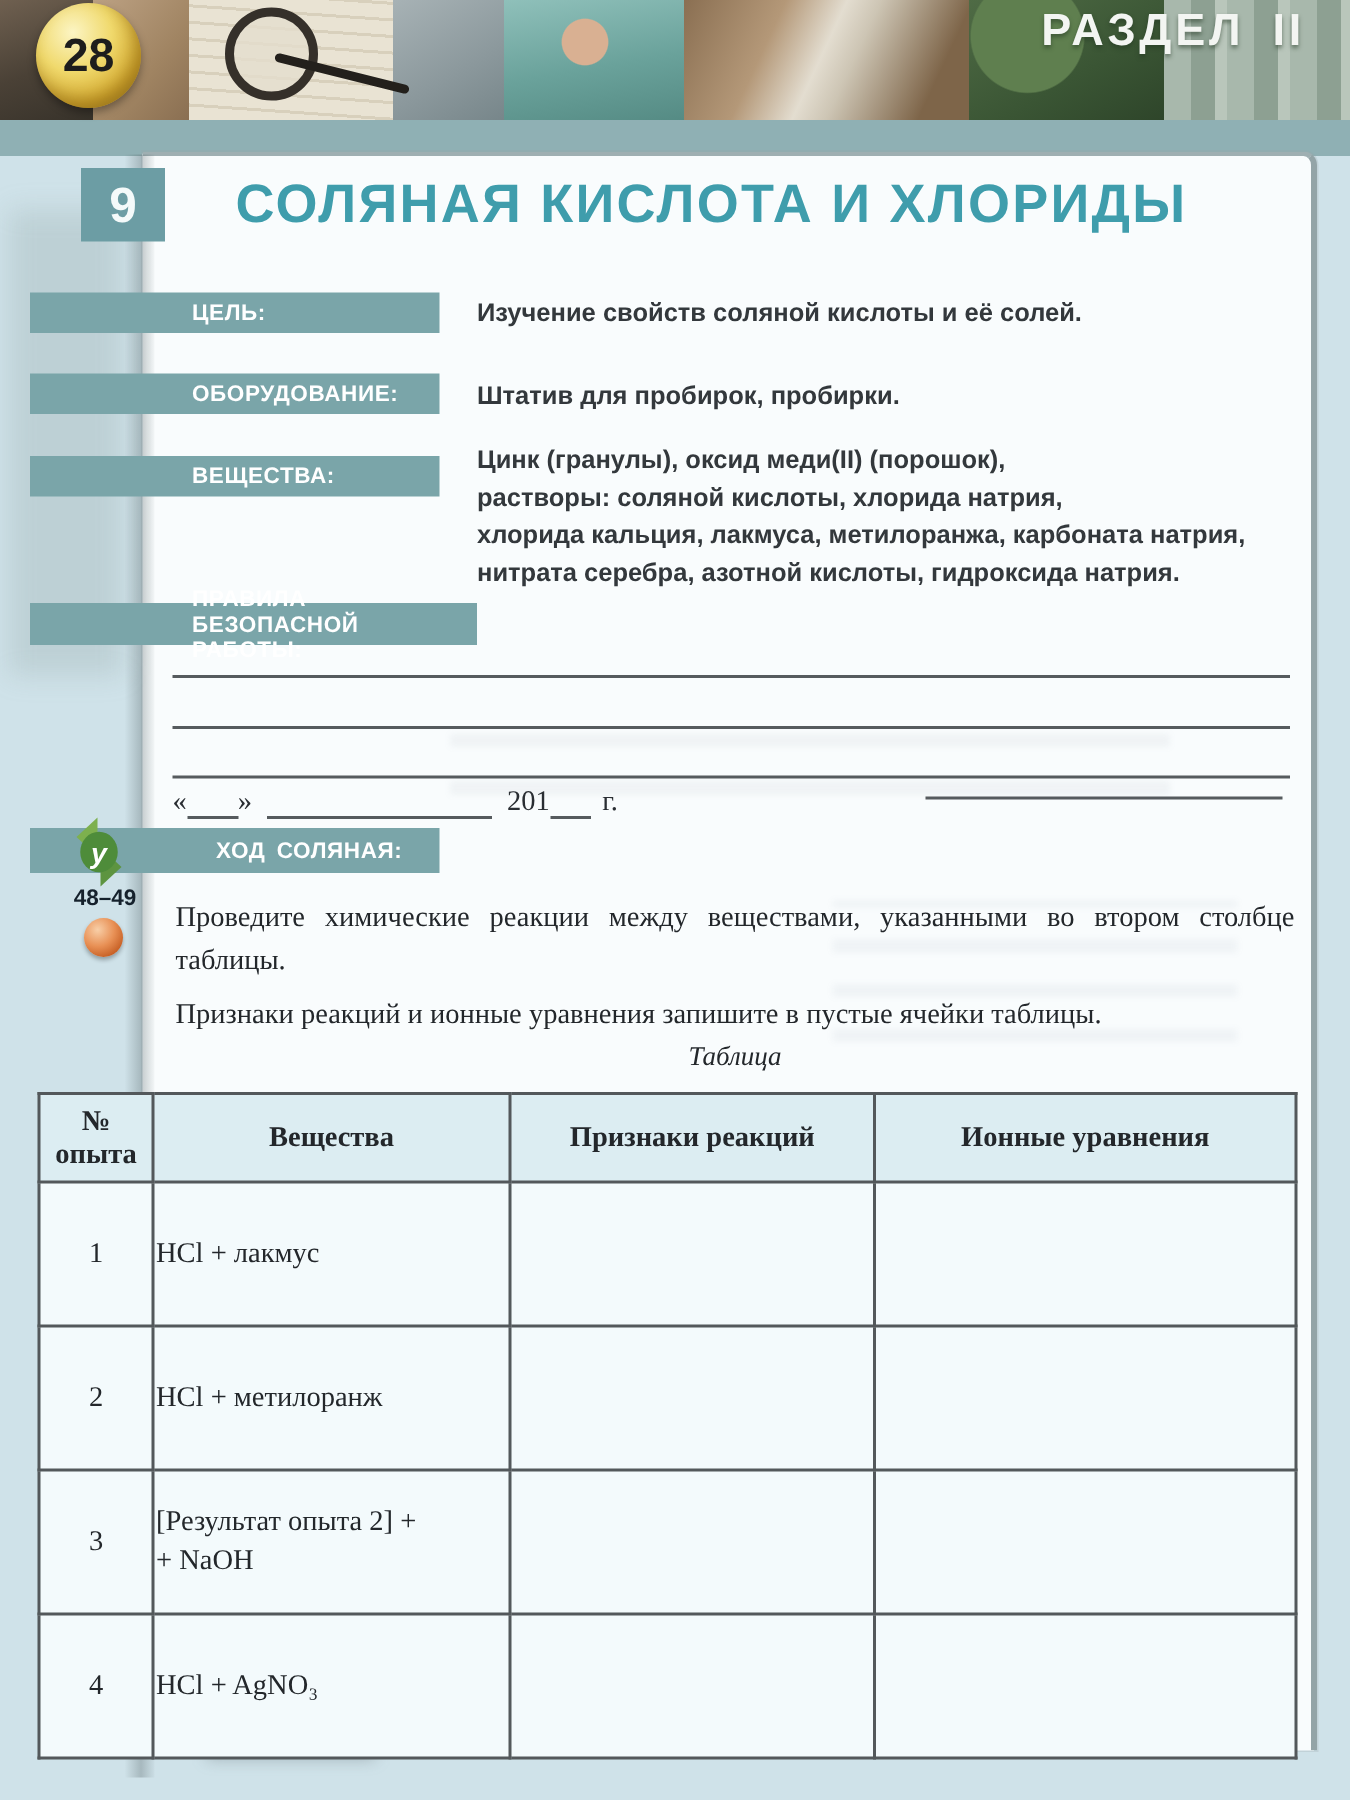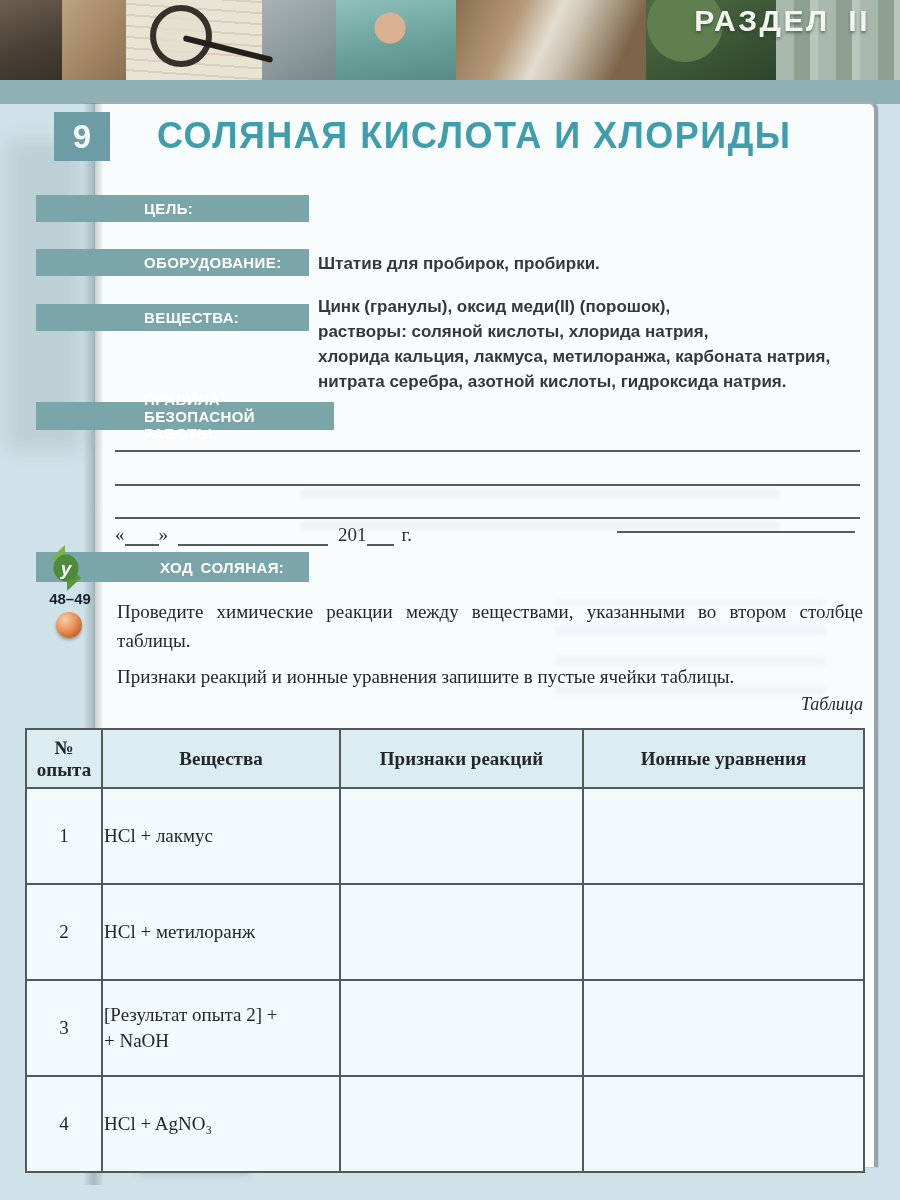--- a/index.html
+++ b/index.html
@@ -45,21 +45,21 @@
 
   
   .lesson-box{position:absolute;left:54px;top:112px;width:56px;height:49px;background:#6c9da4;z-index:4;
               display:flex;align-items:center;justify-content:center;}
   .lesson-box span{color:#f4fafa;font-size:33px;font-weight:700;}
   .page-title{position:absolute;left:145px;top:115px;width:720px;color:#3f9dac;font-size:36px;
               font-weight:700;letter-spacing:1.5px;z-index:4;margin-left:12px;}
 
   
   .bar{position:absolute;left:20px;height:27px;background:#7aa5a9;z-index:4;display:flex;
-       align-items:center;box-sizing:border-box;padding-left:108px;margin-left:16px;}
+       align-items:center;box-sizing:border-box;padding-left:108px;}
   .bar span{color:#fff;font-weight:700;font-size:15px;letter-spacing:.4px;word-spacing:3px;}
   .bar-goal{top:195px;width:273px;}
   .bar-equipment{top:249px;width:273px;}
   .bar-substances{top:304px;width:273px;}
   .bar-safety{top:402px;width:298px;height:28px;}
   .bar-procedure{top:552px;width:273px;height:30px;padding-left:124px;}
 
   .sidetext{position:absolute;left:318px;color:#33383c;font-size:17px;line-height:25px;
             font-weight:600;z-index:4;white-space:pre-line;}
   .t-goal{top:196px;}
@@ -78,21 +78,21 @@
   .nav-icon{position:absolute;left:44px;top:543px;z-index:5;}
   .pages-ref{position:absolute;left:40px;top:590px;width:60px;text-align:center;z-index:5;
              font-size:15px;font-weight:700;color:#15212c;}
   .bullet-ball{position:absolute;left:56px;top:612px;width:26px;height:26px;border-radius:50%;z-index:5;
                background:radial-gradient(circle at 35% 30%,#f8cfa8 0%,#e89055 45%,#c65f24 78%,#93431a 100%);
                box-shadow:0 2px 3px rgba(0,0,0,.3);}
   .para{position:absolute;left:117px;width:746px;z-index:4;color:#23272b;
         font-family:"Liberation Serif","DejaVu Serif",serif;font-size:19px;line-height:29px;}
   .p1{top:597px;text-align:justify;}
   .p2{top:662px;}
-  .caption{top:690px;text-align:right;font-style:italic;font-size:18px;}
+  .caption{top:690px;text-align:center;font-style:italic;font-size:18px;}
 
   
   table.exp{position:absolute;left:25px;top:728px;width:838px;border-collapse:collapse;z-index:4;
             table-layout:fixed;font-family:"Liberation Serif","DejaVu Serif",serif;color:#23272b;}
   table.exp th,table.exp td{border:2px solid #53585b;}
   table.exp th{background:#dcedf2;height:53px;font-size:19px;font-weight:600;text-align:center;
                line-height:1.15;white-space:pre-line;vertical-align:middle;padding:2px;}
   table.exp td{background:#f3fafc;height:92px;font-size:19px;vertical-align:middle;}
   td.num{text-align:center;}
   td.subst{white-space:pre-line;line-height:1.35;}
@@ -123,39 +123,43 @@
     <div class="seg seg6"></div>
     <div class="seg seg7"></div>
     <div class="seg seg8"></div>
     <div class="magnifier"></div>
     <div class="pen"></div>
   </div>
   <div class="band"></div>
 
   <div class="section-header">РАЗДЕЛ II</div>
 
+  <div class="ball-28">
+    <span>28</span>
+  </div>
 
   <div class="page"></div>
   <div class="gutter"></div>
 
   <div class="ghost g1"></div>
   <div class="ghost g2"></div>
   <div class="ghost g3"></div>
   <div class="ghost g4"></div>
   <div class="ghost g5"></div>
   <div class="ghost g6"></div>
 
   <div class="lesson-box">
     <span>9</span>
   </div>
   <div class="page-title">СОЛЯНАЯ КИСЛОТА И ХЛОРИДЫ</div>
 
   <div class="bar bar-goal">
     <span>ЦЕЛЬ:</span>
   </div>
+  <div class="sidetext t-goal">Изучение свойств соляной кислоты и её солей.</div>
 
   <div class="bar bar-equipment">
     <span>ОБОРУДОВАНИЕ:</span>
   </div>
   <div class="sidetext t-equipment">Штатив для пробирок, пробирки.</div>
 
   <div class="bar bar-substances">
     <span>ВЕЩЕСТВА:</span>
   </div>
   <div class="sidetext t-substances">Цинк (гранулы), оксид меди(II) (порошок),

